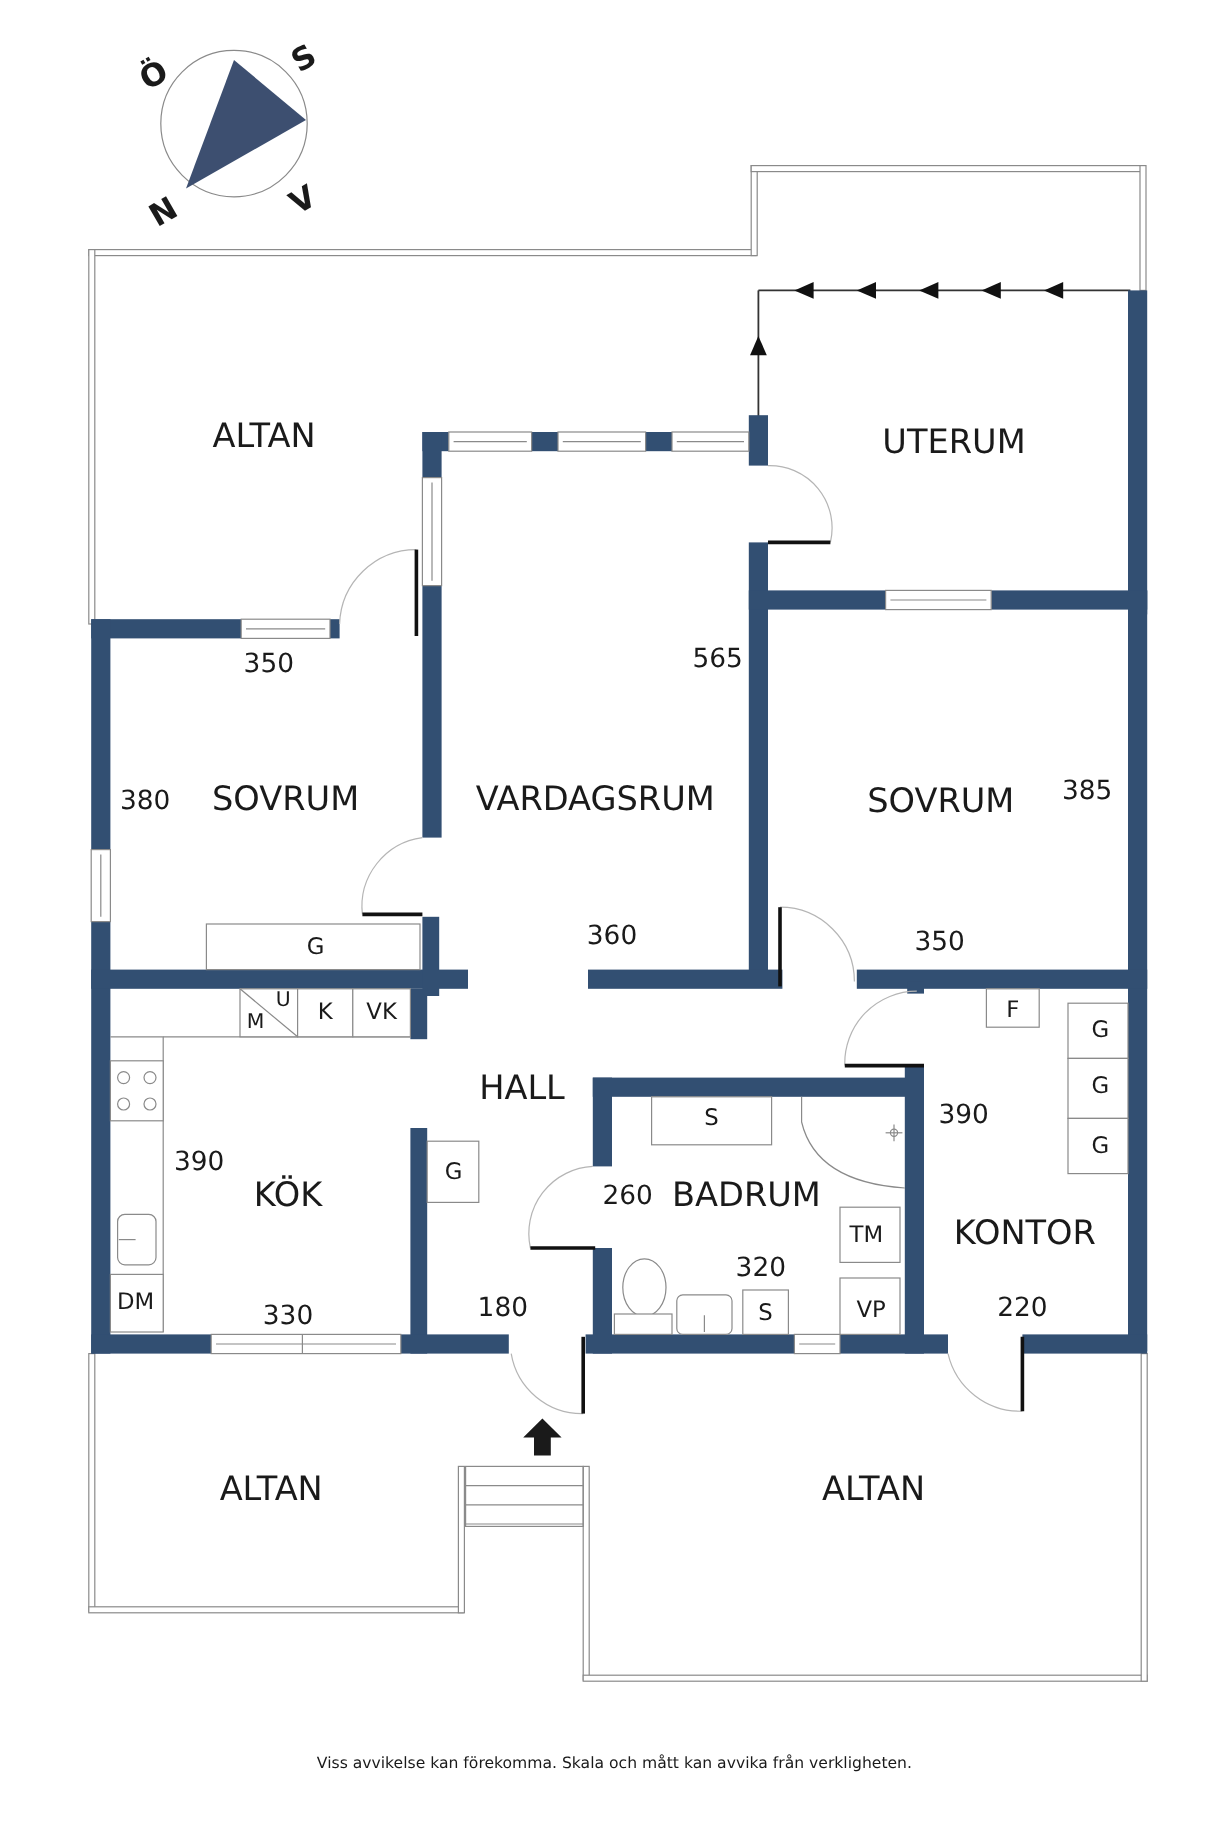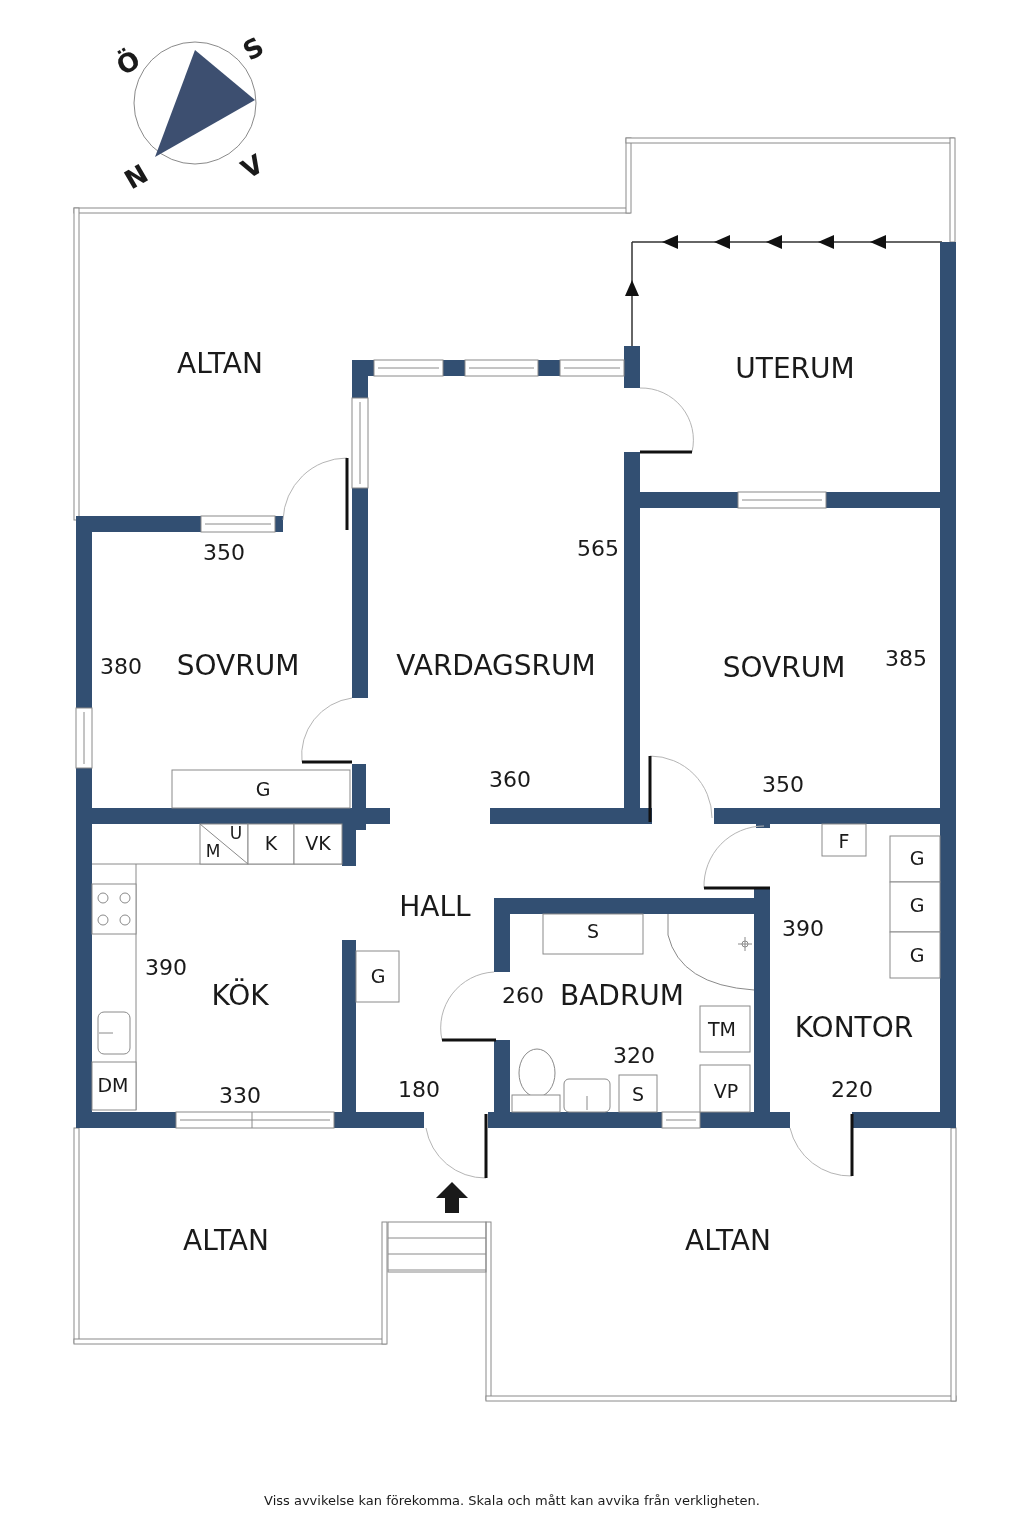--- a/index.html
+++ b/index.html
@@ -9,21 +9,21 @@
   .rail { fill: #ffffff; stroke: #8a8a8a; stroke-width: 1; }
   .win { fill: #ffffff; stroke: #8a8a8a; stroke-width: 1; }
   .thin { fill: none; stroke: #8a8a8a; stroke-width: 1; }
   .swing { fill: none; stroke: #b5b5b5; stroke-width: 1; }
   .leaf { stroke: #111111; stroke-width: 3; }
   .fix { fill: #ffffff; stroke: #8a8a8a; stroke-width: 1; }
   .room-label { font-family: "DejaVu Sans", sans-serif; font-size: 28px; fill: #1a1a1a; text-anchor: middle; dominant-baseline: middle; }
   .dim { font-family: "DejaVu Sans", sans-serif; font-size: 22px; fill: #1a1a1a; text-anchor: middle; dominant-baseline: middle; }
   .fix-label { font-family: "DejaVu Sans", sans-serif; font-size: 19px; fill: #1a1a1a; text-anchor: middle; dominant-baseline: middle; }
   .compass-letter { font-family: "DejaVu Sans", sans-serif; font-size: 26px; font-weight: bold; fill: #1a1a1a; text-anchor: middle; dominant-baseline: middle; }
-  #disclaimer { position: absolute; left: 0; top: 1462px; width: 1024px; text-align: center; font-family: "DejaVu Sans", sans-serif; font-size: 13px; color: #1a1a1a; margin-top: 31px; }
+  #disclaimer { position: absolute; left: 0; top: 1462px; width: 1024px; text-align: center; font-family: "DejaVu Sans", sans-serif; font-size: 13px; color: #1a1a1a; }
 </style>
 </head>
 <body>
 
 <svg id="plan" viewBox="0 0 1024 1536" xmlns="http://www.w3.org/2000/svg">
 
   <g>
     <circle cx="195" cy="103" r="61" fill="none" stroke="#8a8a8a" stroke-width="1"></circle>
     <polygon points="195,50 255,100 155,157" fill="#3d4f70"></polygon>
     <text class="compass-letter" x="254" y="50" transform="rotate(-30 254 50)">S</text>

